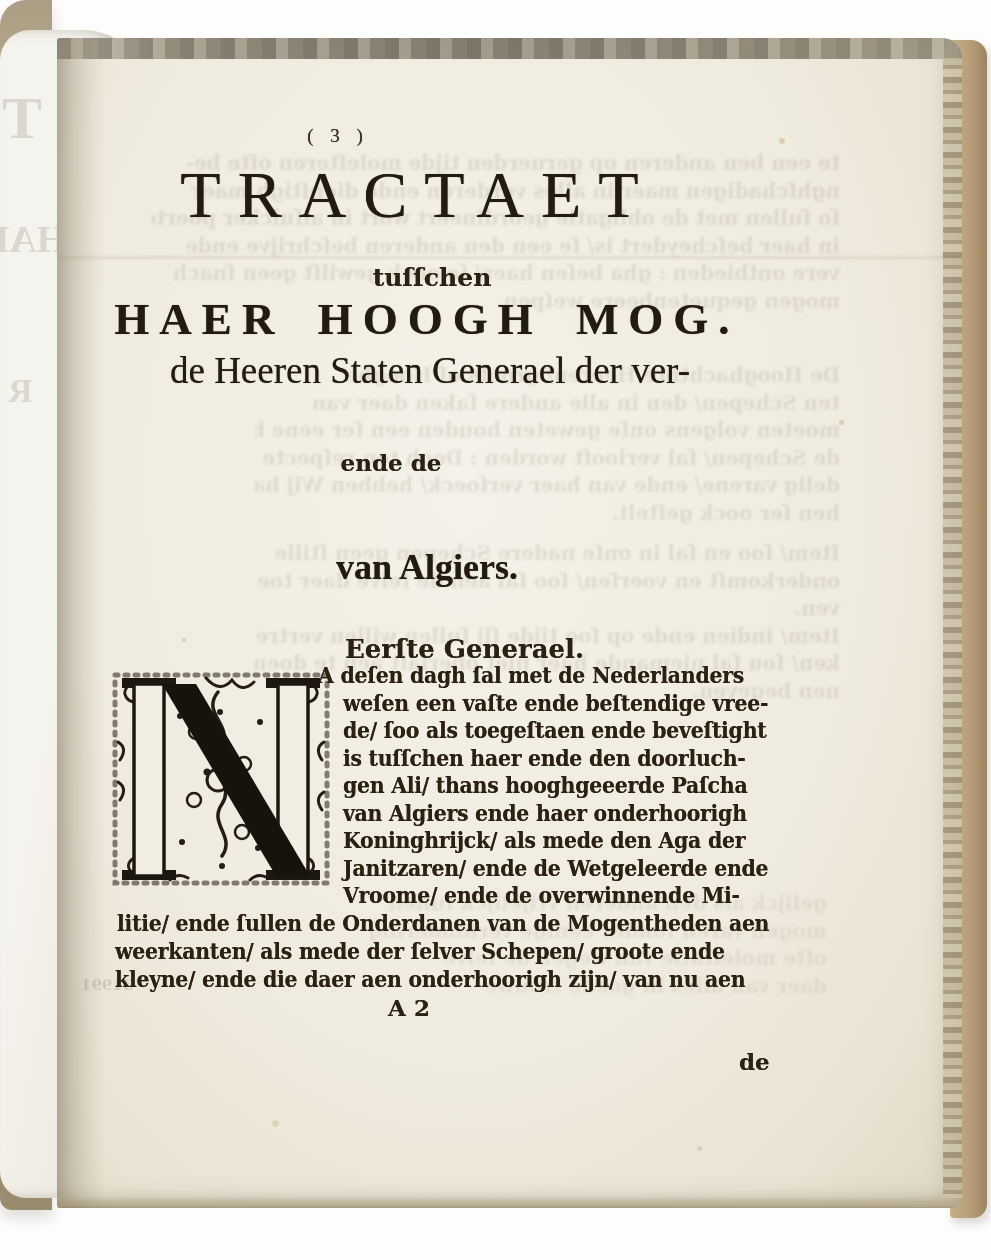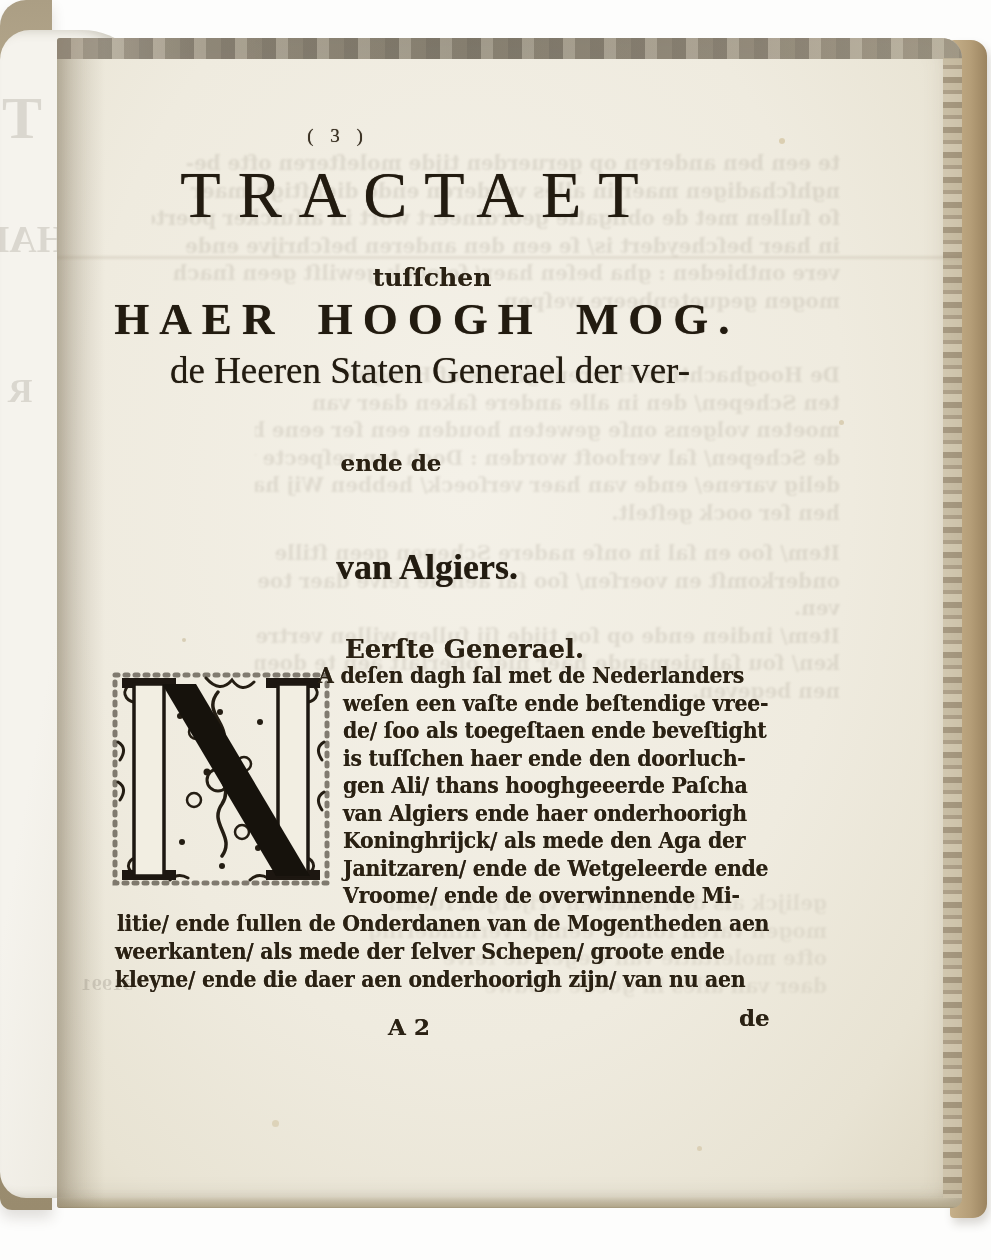--- a/index.html
+++ b/index.html
@@ -50,21 +50,21 @@
   .t-tus{font-size:25px;}
   .t-haer{font-size:45px;font-weight:700;letter-spacing:10px;word-spacing:12px;}
   .t-line1{font-size:37px;}
   .t-line2{font-size:25px;}
   .t-ende{font-size:23px;}
   .t-reg{font-size:52px;font-weight:700;letter-spacing:21px;}
   .t-alg{font-size:36px;font-weight:bold;}
   .t-art{position:absolute;font-size:26px;white-space:nowrap;}
   .bodyline{position:absolute;font-size:22px;letter-spacing:-.3px;white-space:nowrap;
       transform:scaleX(.93);transform-origin:left;}
-  .sig{font-size:23px;margin-top:19px;}
+  .sig{font-size:23px;}
   .catch{position:absolute;font-size:23px;}
 
   
   .st{position:absolute;transform:scaleX(-1);filter:blur(.9px);opacity:.14;color:#6e6453;
       font-family:"DejaVu Serif",serif;font-weight:700;font-size:20px;line-height:27.5px;}
   .st div{white-space:nowrap;overflow:hidden;}
   .st-d{opacity:.10;}
   .mark{position:absolute;transform:scaleX(-1);color:#7d766a;opacity:.25;filter:blur(.6px);
       font-size:15px;font-family:"DejaVu Serif",serif;font-weight:700;}
 
@@ -194,16 +194,16 @@
     <div class="bodyline bl" style="left:286px;top:763.5px;">van Algiers ende haer onderhoorigh</div>
     <div class="bodyline bl" style="left:286px;top:791px;">Koninghrijck/ als mede den Aga der</div>
     <div class="bodyline bl" style="left:286px;top:818.5px;">Janitzaren/ ende de Wetgeleerde ende</div>
     <div class="bodyline bl" style="left:286px;top:846px;">Vroome/ ende de overwinnende Mi-</div>
 
     <div class="bodyline bl" style="left:60px;top:874px;">litie/ ende ſullen de Onderdanen van de Mogentheden aen</div>
     <div class="bodyline bl" style="left:58px;top:902px;">weerkanten/ als mede der ſelver Schepen/ groote ende</div>
     <div class="bodyline bl" style="left:58px;top:930px;">kleyne/ ende die daer aen onderhoorigh zijn/ van nu aen</div>
 
     <div class="cx bl sig" style="left:352px;top:958px;">A 2</div>
-    <div class="catch bl" style="left:682px;top:968px;">de</div>
+    <div class="catch bl" style="left:682px;top:1012px;">de</div>
 
   </div>
 </div>
 
 </body></html>

